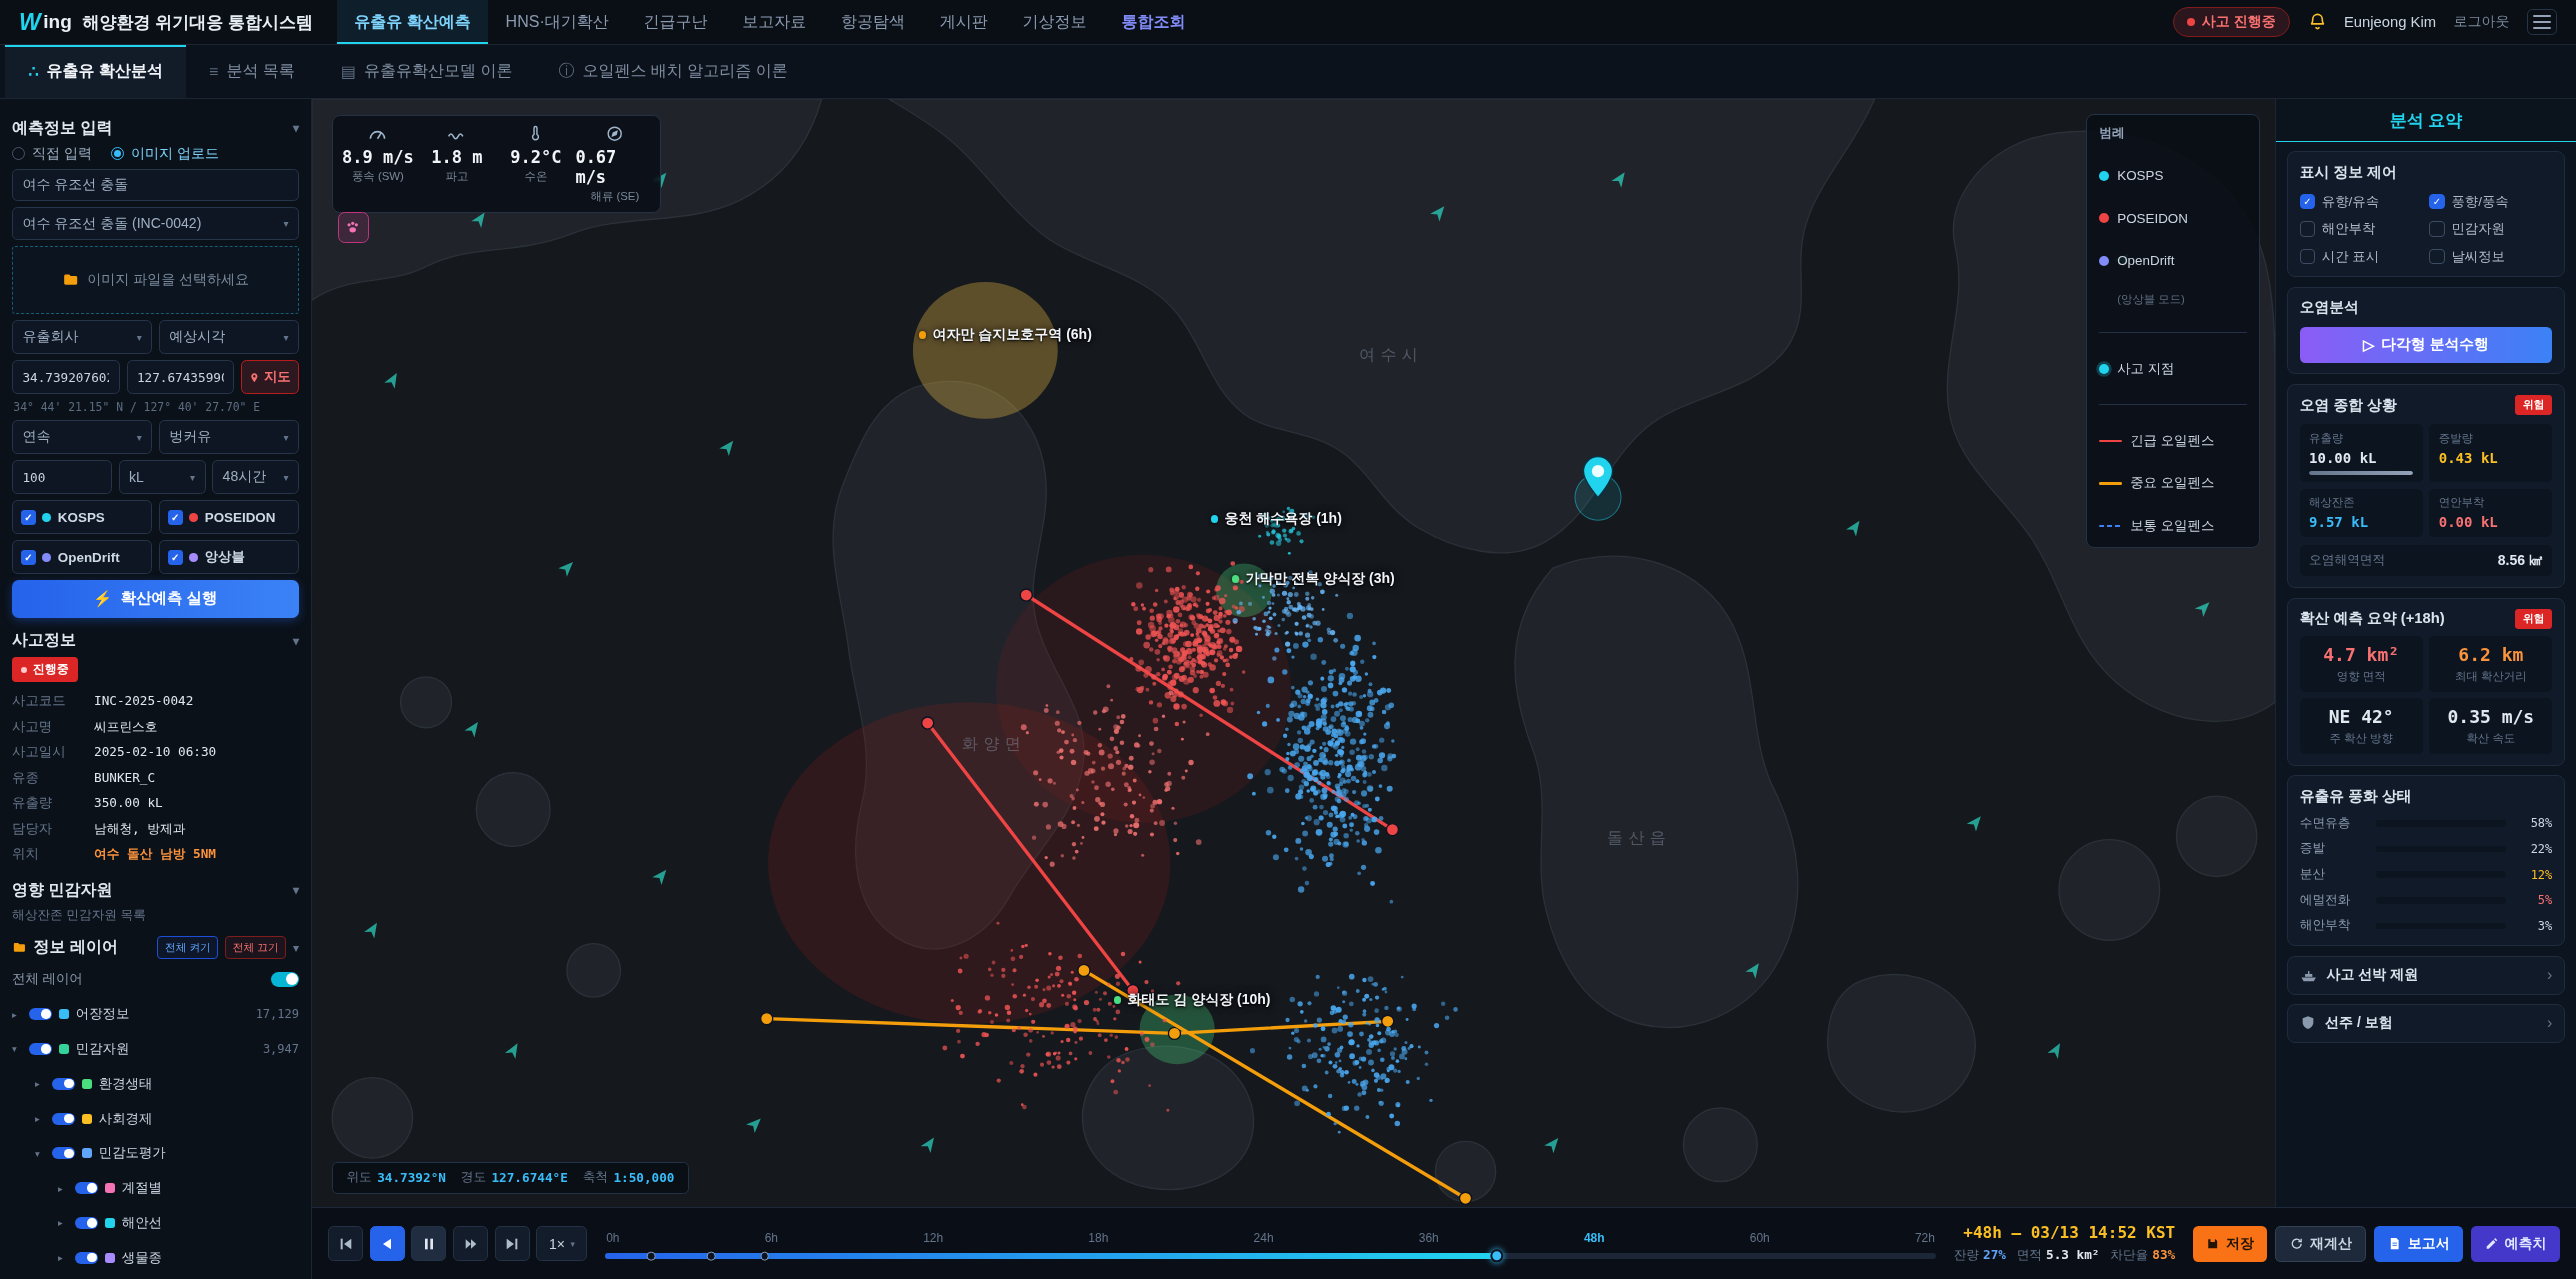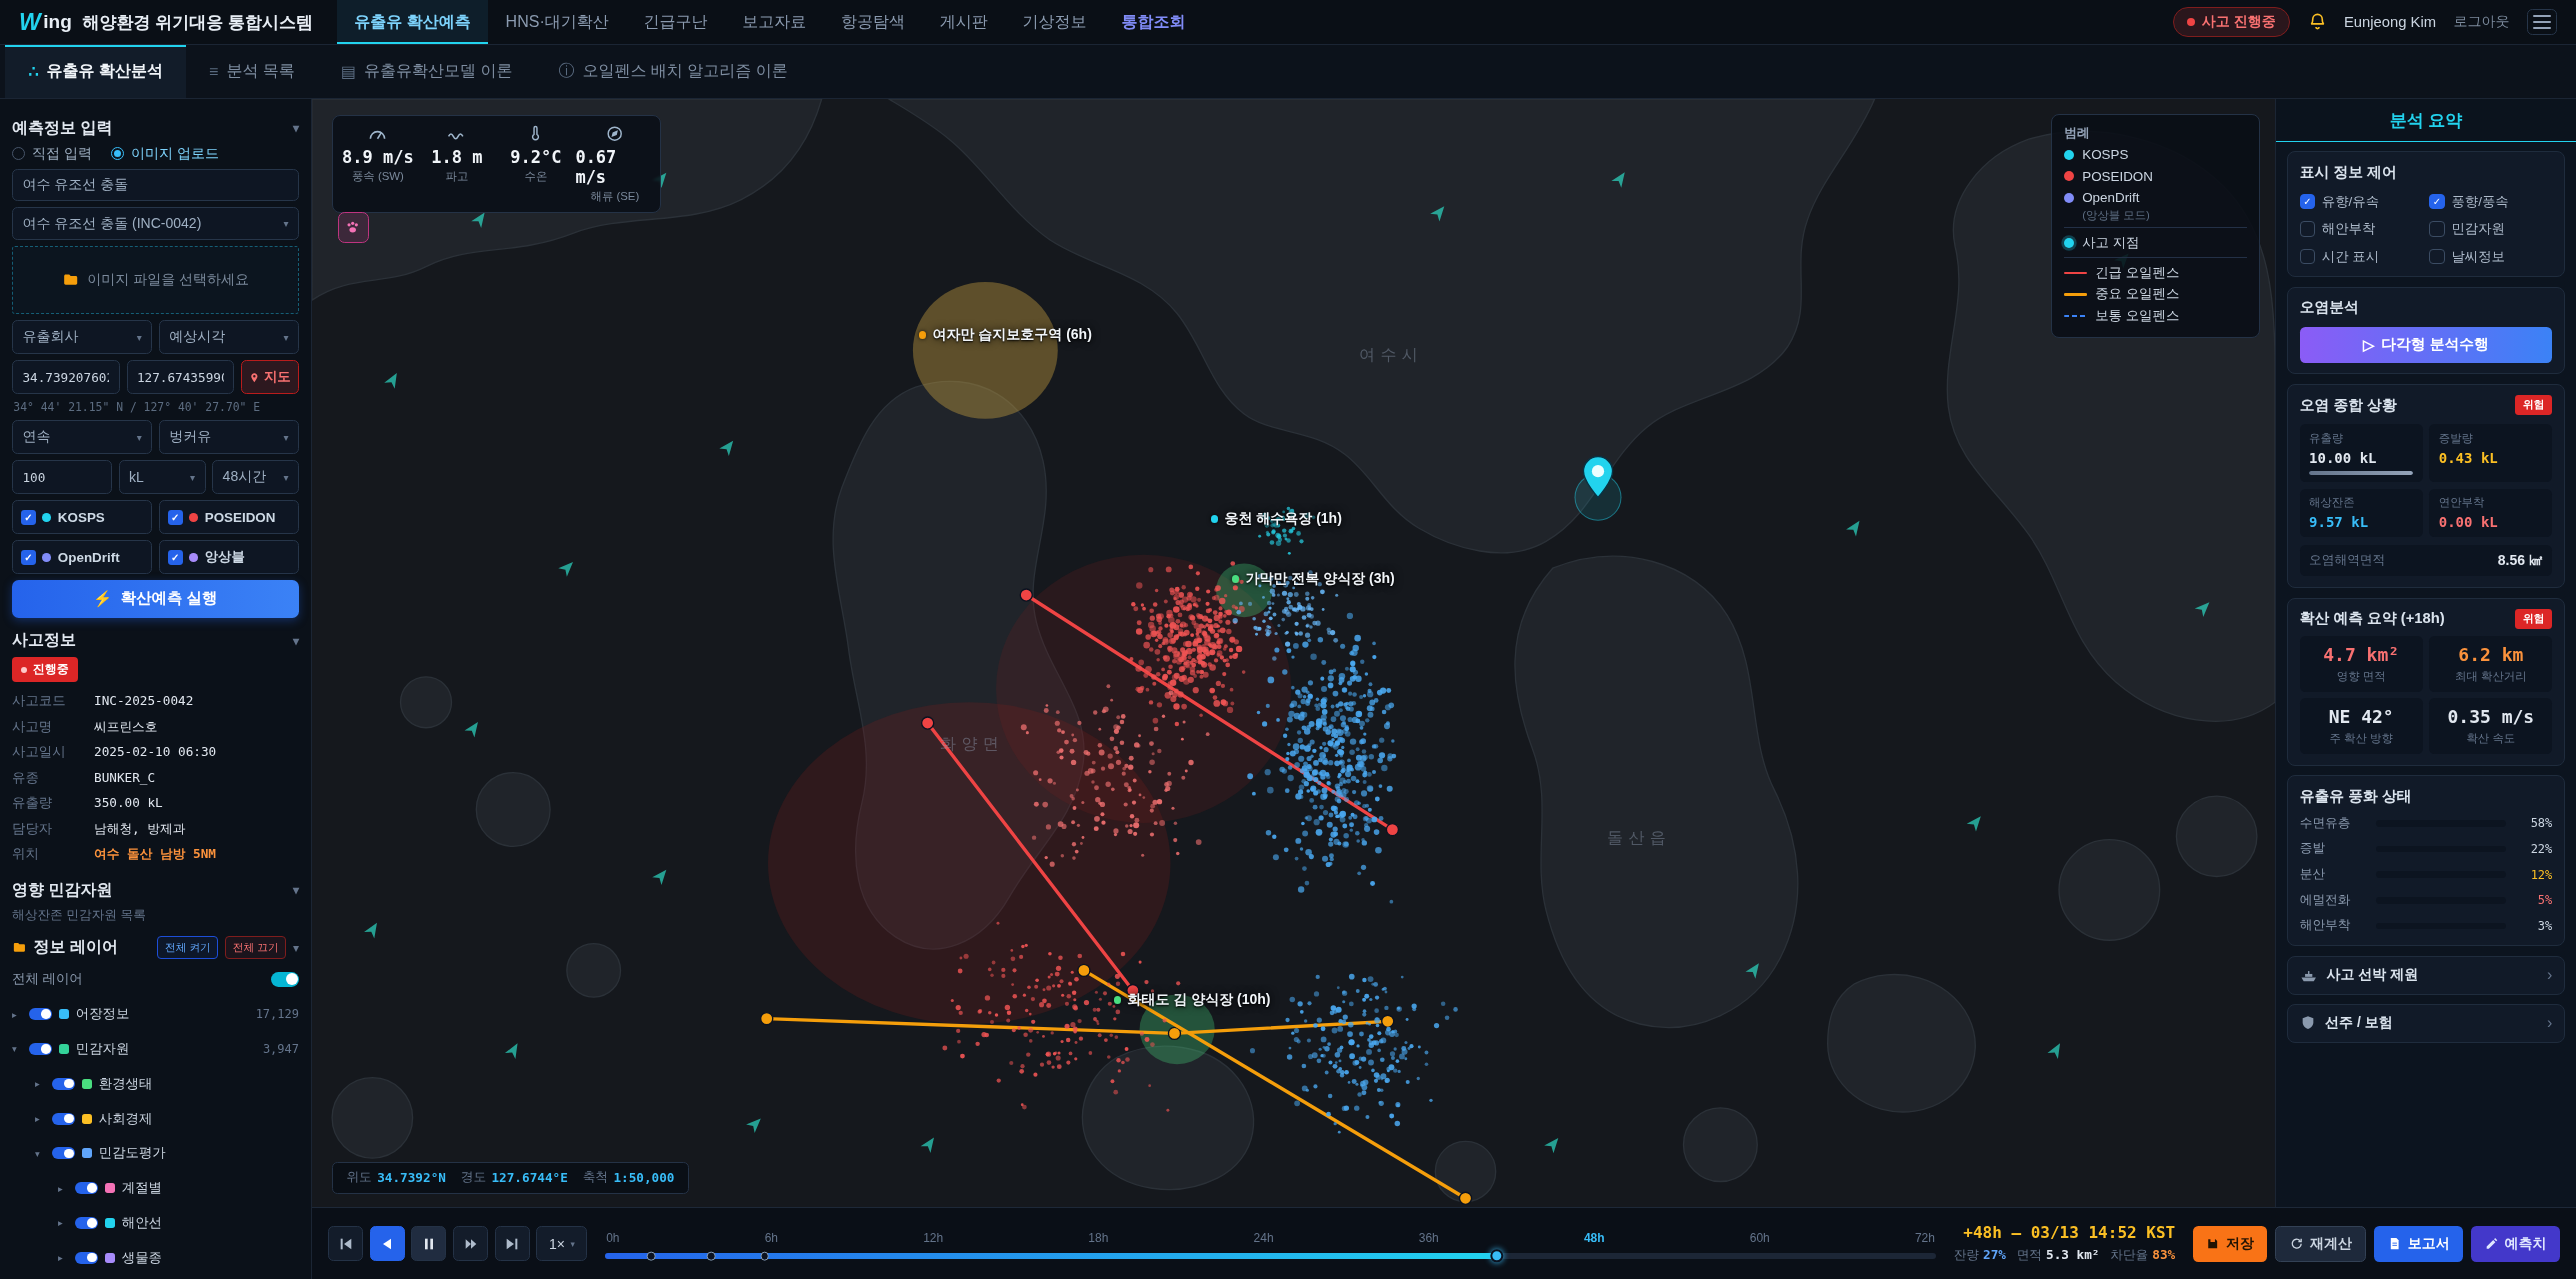--- a/index.html
+++ b/index.html
@@ -92,21 +92,21 @@
 .tgl.sm.on::after{left:12px}
 
 
 .map svg.base{position:absolute;inset:0;width:100%;height:100%}
 .weather{position:absolute;left:20px;top:16px;display:flex;background:rgba(9,14,22,.85);border:0.7px solid #243246;border-radius:8px;padding:8px 5.4px;backdrop-filter:blur(1.3px)}
 .witem{width:79px;display:flex;flex-direction:column;align-items:center;gap:2.7px}
 .witem .wic{color:#9fb6cc;height:20px;display:flex;align-items:center}
 .witem .wval{font-size:17px;font-weight:bold;color:#f1f5f9;font-family:"DejaVu Sans Mono",monospace}
 .witem .wlab{font-size:11.4px;color:#7b8a9c}
 .poibtn{position:absolute;left:25.5px;top:113px;width:31px;height:31px;border-radius:6.7px;background:rgba(236,72,153,.14);border:0.7px solid #be3480;display:flex;align-items:center;justify-content:center}
-.legend{position:absolute;right:14.8px;top:14.8px;width:209px;background:rgba(9,14,22,.88);border:0.7px solid #243246;border-radius:8px;padding:10.7px 12px;display:flex;flex-direction:column;gap:0}
+.legend{position:absolute;right:14.8px;top:14.8px;width:174px;background:rgba(9,14,22,.88);border:0.7px solid #243246;border-radius:8px;padding:10.7px 12px;display:flex;flex-direction:column;gap:21px}
 .legend .ltitle{font-size:12.7px;color:#94a3b8;font-weight:bold;margin-bottom:1.3px}
 .litem{display:flex;align-items:center;gap:8px;font-size:13.4px;color:#cbd5e1;height:21.5px}
 .litem .dot{width:10px;height:10px;border-radius:50%}
 .lnote{font-size:11.4px;color:#5c6c80;padding-left:18px}
 .ldiv{height:0.7px;background:#233046;margin:4px 0}
 .ring{width:10px;height:10px;border-radius:50%;background:#22d3ee;box-shadow:0 0 0 2.7px rgba(34,211,238,.25)}
 .lline{width:23px;height:2.7px;border-radius:1.3px}
 .lline.dash{background:repeating-linear-gradient(90deg,#3b82f6 0 4.7px,transparent 4.7px 8px)!important}
 .mlabel{position:absolute;display:flex;align-items:center;gap:6px;font-size:14px;font-weight:bold;color:#f1f5f9;text-shadow:0 0.7px 2px #000,0 0 8px #000;white-space:nowrap}
 .mlabel .dot{width:7.4px;height:7.4px;border-radius:50%;box-shadow:0 0 4px rgba(0,0,0,.8)}
@@ -1807,21 +1807,21 @@
               </div>
               <div class="mlabel" style="left: 920px; top: 471px;">
                 <span class="dot" style="background: rgb(74, 222, 128);"></span>
                 <span>가막만 전복 양식장 (3h)</span>
               </div>
               <div class="mlabel" style="left: 802px; top: 892px;">
                 <span class="dot" style="background: rgb(74, 222, 128);"></span>
                 <span>화태도 김 양식장 (10h)</span>
               </div>
               <div class="place" style="left: 1047px; top: 246px;">여수시</div>
-              <div class="place" style="left: 628px; top: 635px;">화양면</div>
+              <div class="place" style="left: 650px; top: 635px;">화양면</div>
               <div class="place" style="left: 1295px; top: 729px;">돌산읍</div>
             </div>
 
           <div class="pulse"></div>
           <div class="pin">
             <svg width="35" height="44" viewBox="0 0 24 30">
                 <path fill="#22d3ee" stroke="#083344" stroke-width="1" d="M12 1C6.5 1 2 5.5 2 11c0 7 10 18 10 18s10-11 10-18c0-5.5-4.5-10-10-10z"></path>
                 <circle cx="12" cy="11" r="4.2" fill="#ecfeff"></circle>
               </svg>
           </div>

